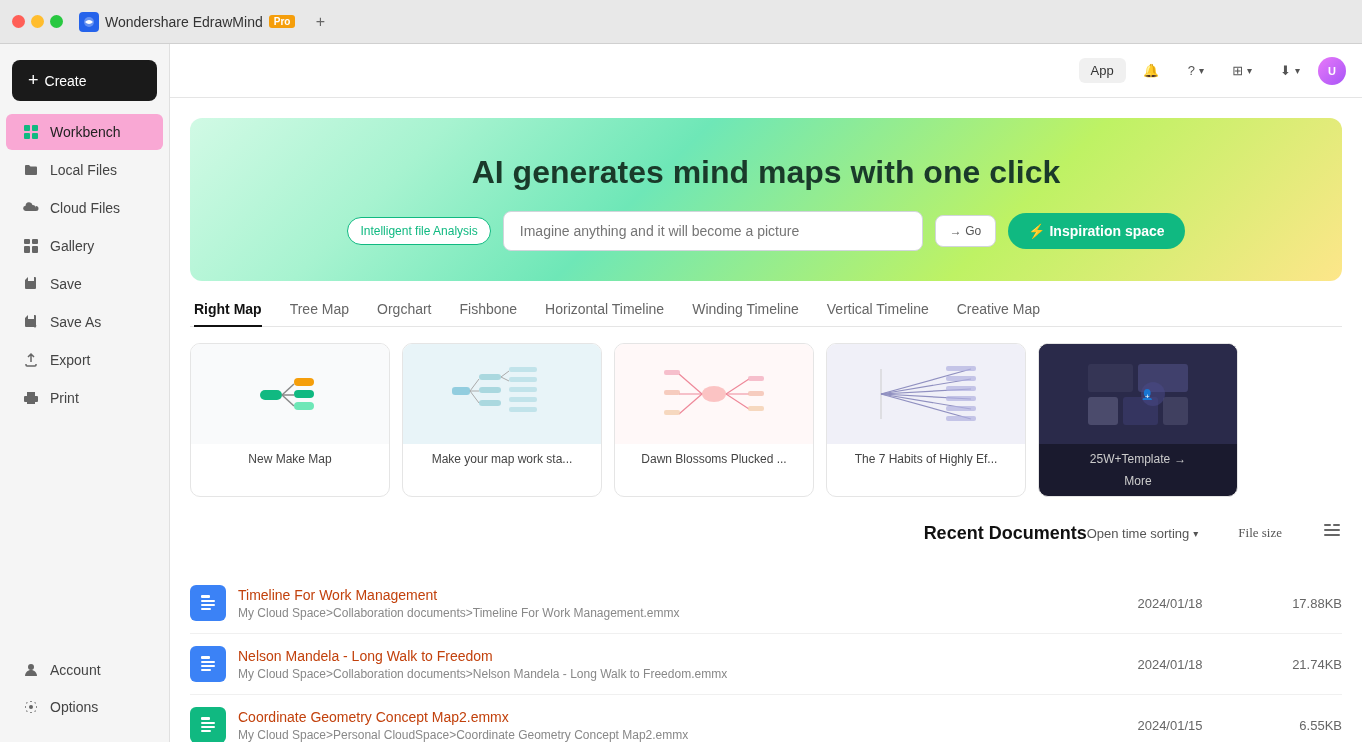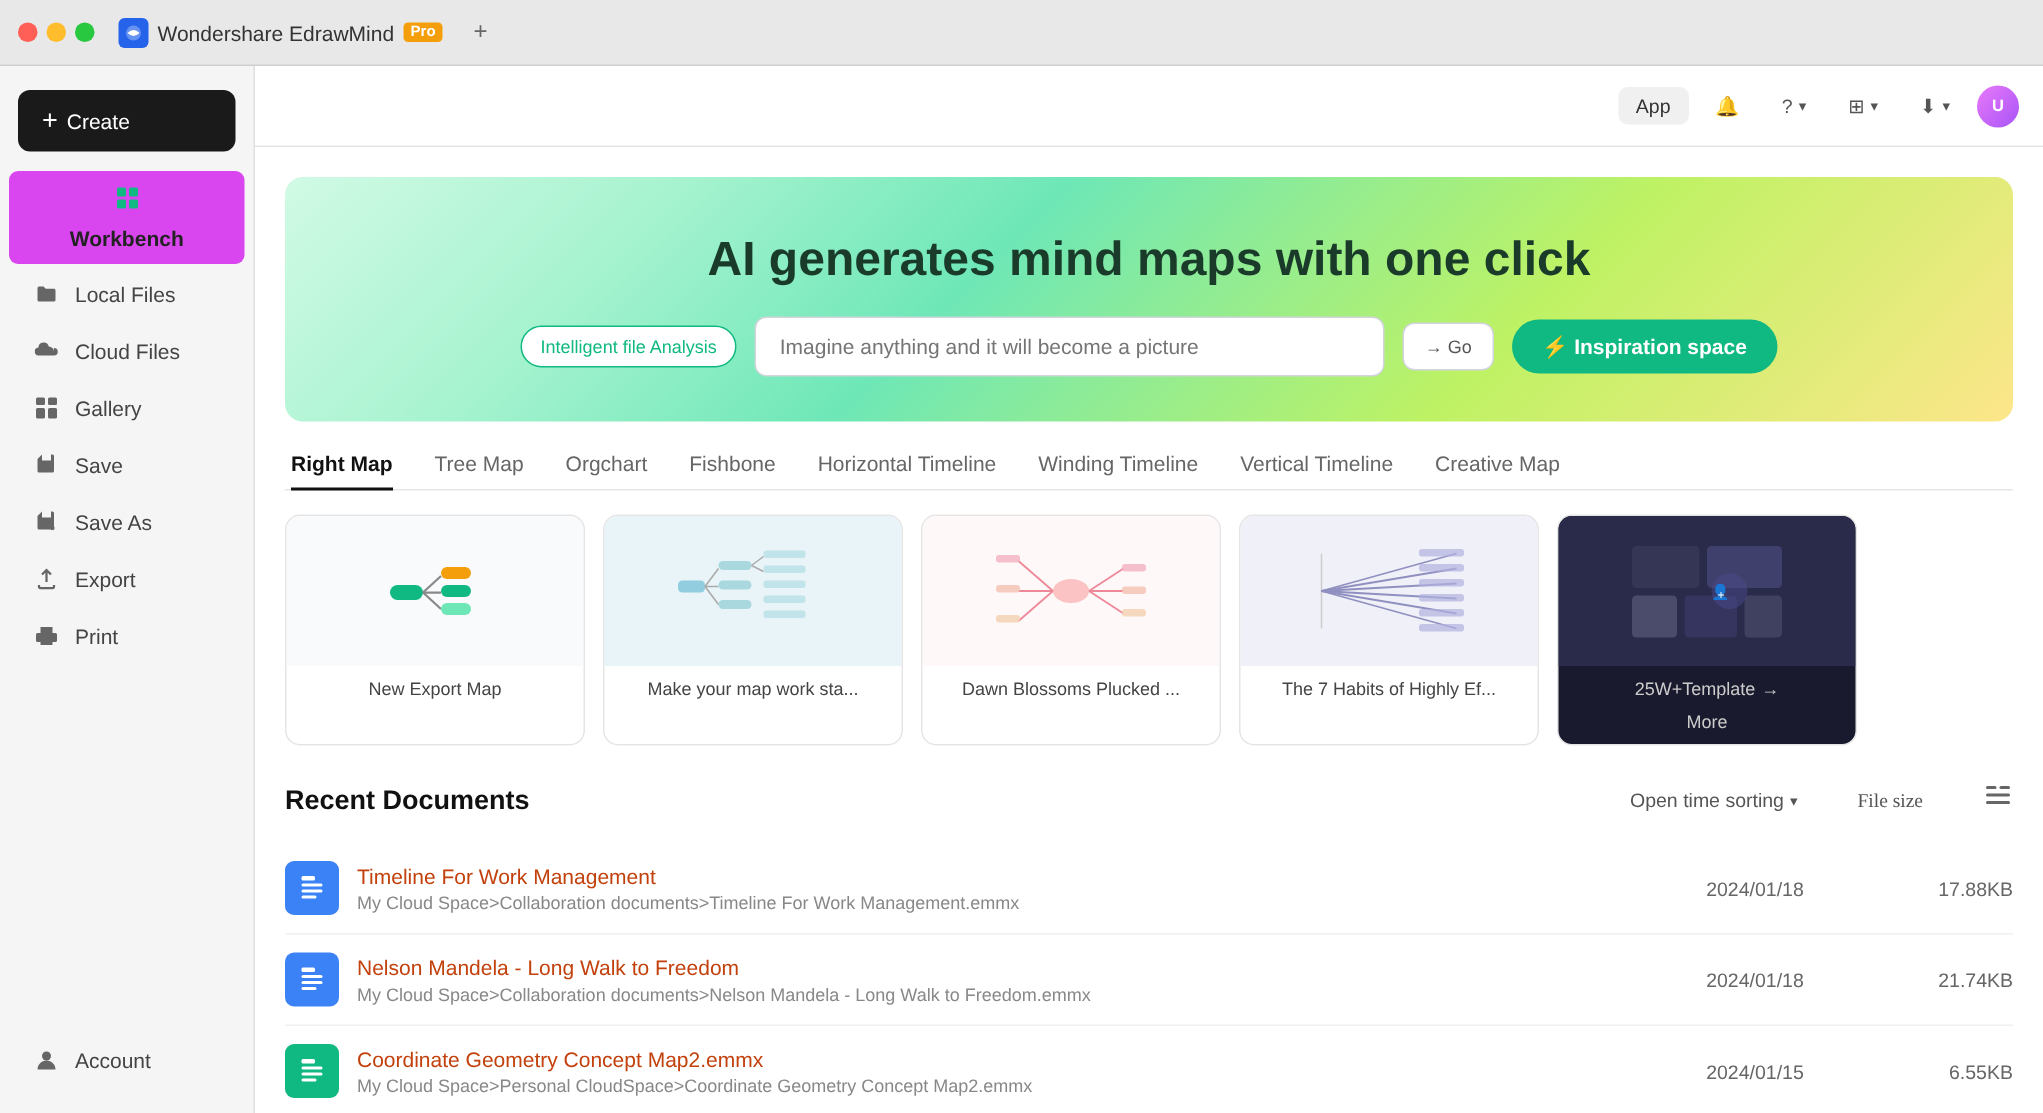--- a/index.html
+++ b/index.html
@@ -58,21 +58,21 @@
       display: flex;
       align-items: center;
       gap: 10px;
       padding: 9px 16px;
       cursor: pointer;
       border-radius: 6px;
       margin: 1px 6px;
       font-size: 14px;
       color: #444;
     }
-    .sidebar-item.active { background: #d946ef; font-weight: 700; color: #222; flex-direction: column; }
+    .sidebar-item.active { background: #f9a8d4; font-weight: 400; color: #222; }
     .sidebar-icon { width: 18px; height: 18px; display: flex; align-items: center; justify-content: center; flex-shrink: 0; }
     .sidebar-spacer { flex: 1; }
     .sidebar-bottom { padding-bottom: 8px; }
 
     
     .header-toolbar {
       position: absolute;
       top: 44px;
       left: 170px;
       right: 0;
@@ -219,21 +219,21 @@
       cursor: pointer;
       max-width: 200px;
       background: #1a1a2e;
       position: relative;
     }
     .template-more-img { height: 100px; display: flex; align-items: center; justify-content: center; background: #2a2a4a; position: relative; overflow: hidden; }
     .template-more-label { padding: 8px 10px; font-size: 12px; color: #ccc; text-align: center; display: flex; align-items: center; justify-content: center; gap: 4px; }
 
     
     .recent-section { }
-    .recent-header { display: flex; align-items: center; justify-content: space-between; margin-bottom: 16px; }
+    .recent-header { display: flex; align-items: center; justify-content: flex-end; margin-bottom: 28px; }
     .recent-title { font-size: 18px; font-weight: 700; color: #111; }
     .recent-sort-btn {
       background: none;
       border: none;
       cursor: pointer;
       font-size: 13px;
       color: #555;
       display: flex;
       align-items: center;
       gap: 4px;
@@ -382,20 +382,29 @@
       <div class="sidebar-item">
         <div class="sidebar-icon">
           <svg width="16" height="16" viewBox="0 0 16 16" fill="#666">
             <circle cx="8" cy="5" r="3"></circle>
             <path d="M2 14c0-3.3 2.7-6 6-6s6 2.7 6 6"></path>
           </svg>
         </div>
         <span>Account</span>
       </div>
 
+      <div class="sidebar-item">
+        <div class="sidebar-icon">
+          <svg width="16" height="16" viewBox="0 0 16 16" fill="#666">
+            <circle cx="8" cy="8" r="2"></circle>
+            <path d="M8 2v1M8 13v1M2 8h1M13 8h1M3.5 3.5l.7.7M11.8 11.8l.7.7M3.5 12.5l.7-.7M11.8 4.2l.7-.7" stroke="#666" stroke-width="1.5"></path>
+          </svg>
+        </div>
+        <span>Options</span>
+      </div>
     </div>
   </div>
 
   <div class="header-toolbar">
     <button class="toolbar-app-btn">App</button>
     <button class="toolbar-btn">
       <span>🔔</span>
     </button>
     <button class="toolbar-btn">
       <span>?</span>
@@ -461,21 +470,21 @@
             <svg class="mindmap-svg" viewBox="0 0 80 60" fill="none">
               <rect x="10" y="26" width="22" height="10" rx="5" fill="#10b981"></rect>
               <line x1="32" y1="31" x2="44" y2="20" stroke="#888" stroke-width="1.5"></line>
               <line x1="32" y1="31" x2="44" y2="31" stroke="#888" stroke-width="1.5"></line>
               <line x1="32" y1="31" x2="44" y2="42" stroke="#888" stroke-width="1.5"></line>
               <rect x="44" y="14" width="20" height="8" rx="4" fill="#f59e0b"></rect>
               <rect x="44" y="26" width="20" height="8" rx="4" fill="#10b981"></rect>
               <rect x="44" y="38" width="20" height="8" rx="4" fill="#6ee7b7"></rect>
             </svg>
           </div>
-          <div class="template-card-label">New Export Map</div>
+          <div class="template-card-label">New Make Map</div>
         </div>
 
         <div class="template-card">
           <div class="template-card-img" style="background:#e8f4f8;">
             <svg viewBox="0 0 110 70" width="110" height="70">
               <rect x="5" y="28" width="18" height="8" rx="3" fill="#6dbcd4" opacity="0.7"></rect>
               <line x1="23" y1="32" x2="32" y2="20" stroke="#aaa" stroke-width="1"></line>
               <line x1="23" y1="32" x2="32" y2="32" stroke="#aaa" stroke-width="1"></line>
               <line x1="23" y1="32" x2="32" y2="44" stroke="#aaa" stroke-width="1"></line>
               <rect x="32" y="15" width="22" height="6" rx="3" fill="#90ccd4" opacity="0.7"></rect>

